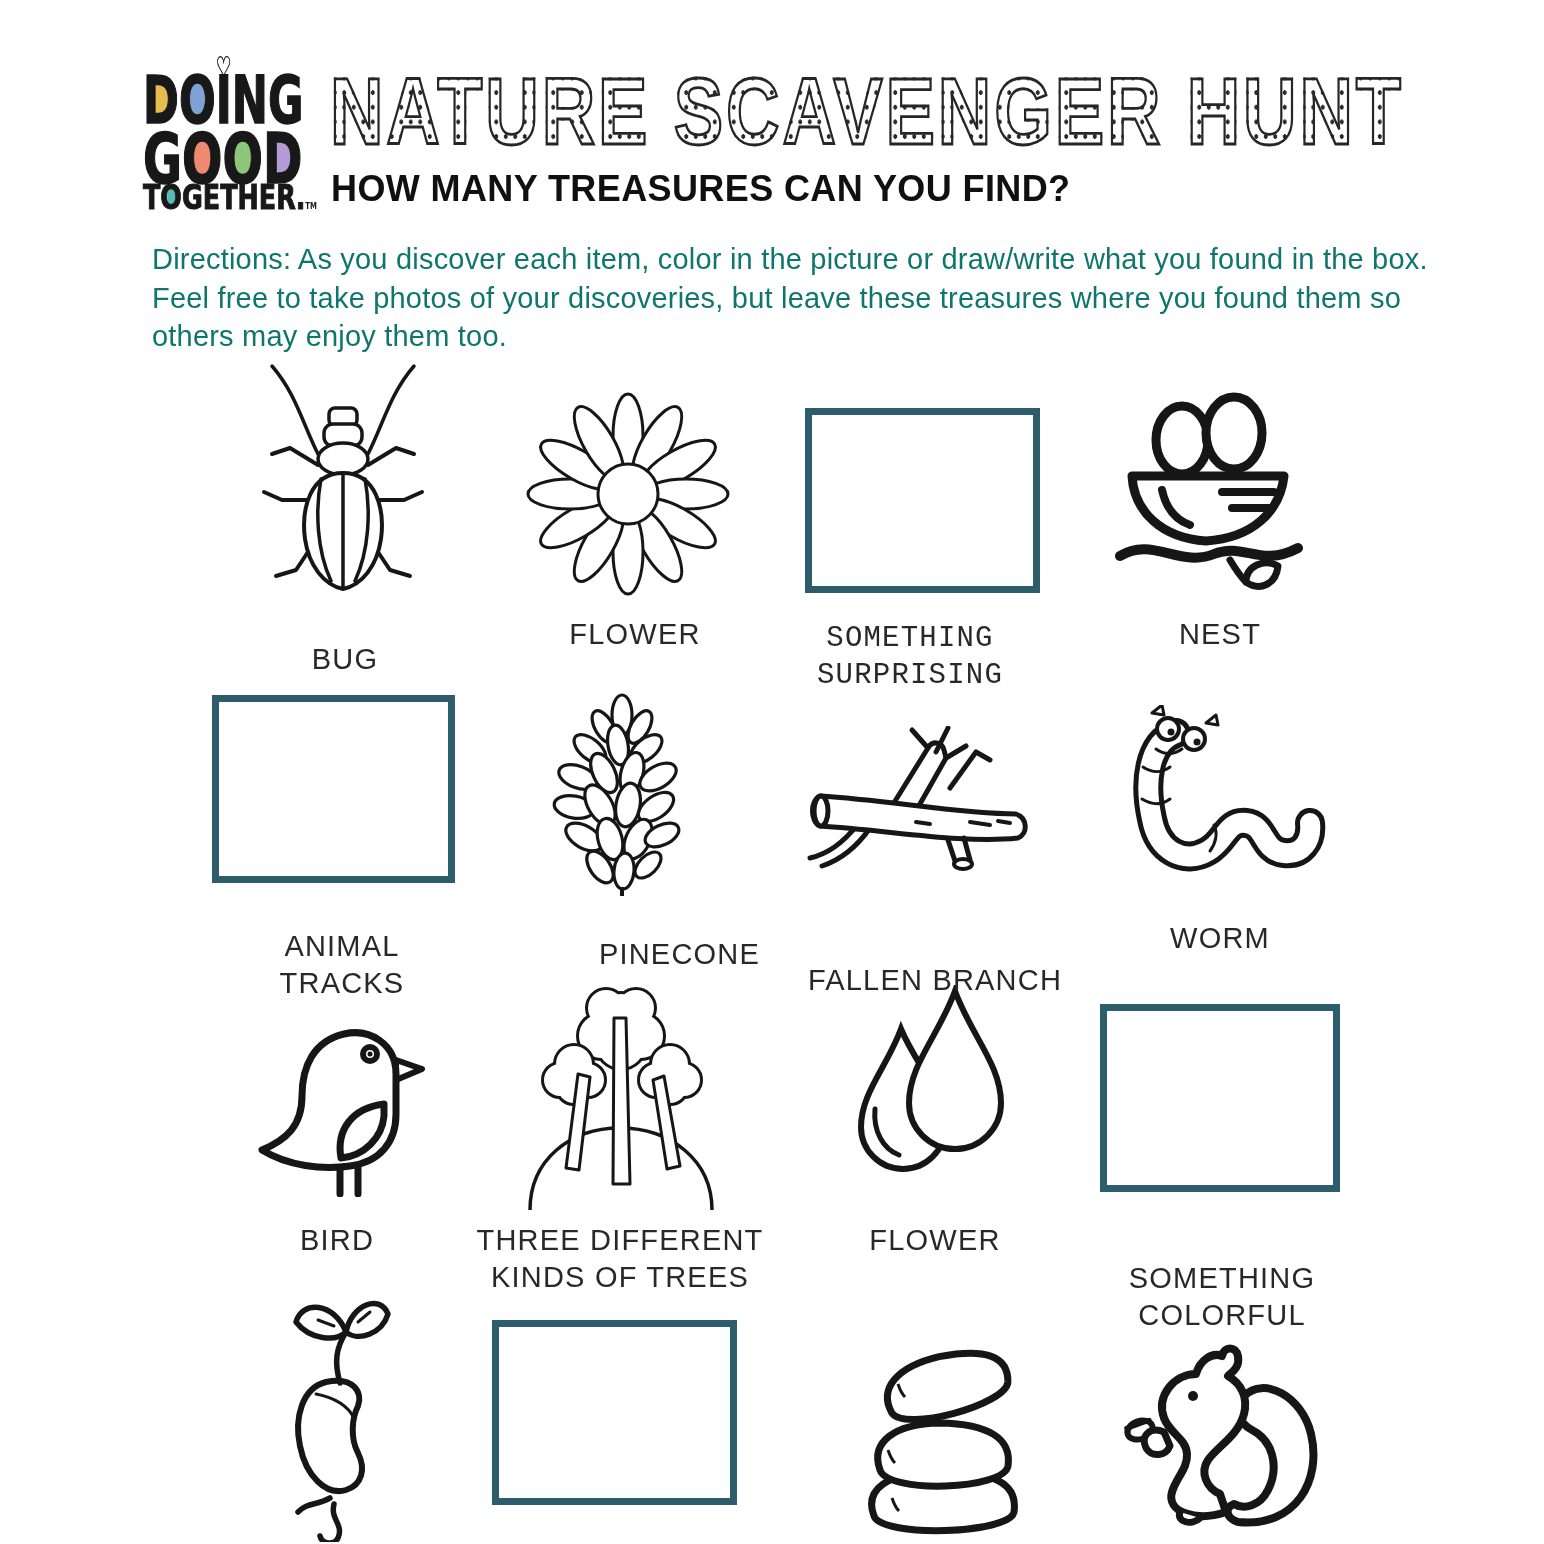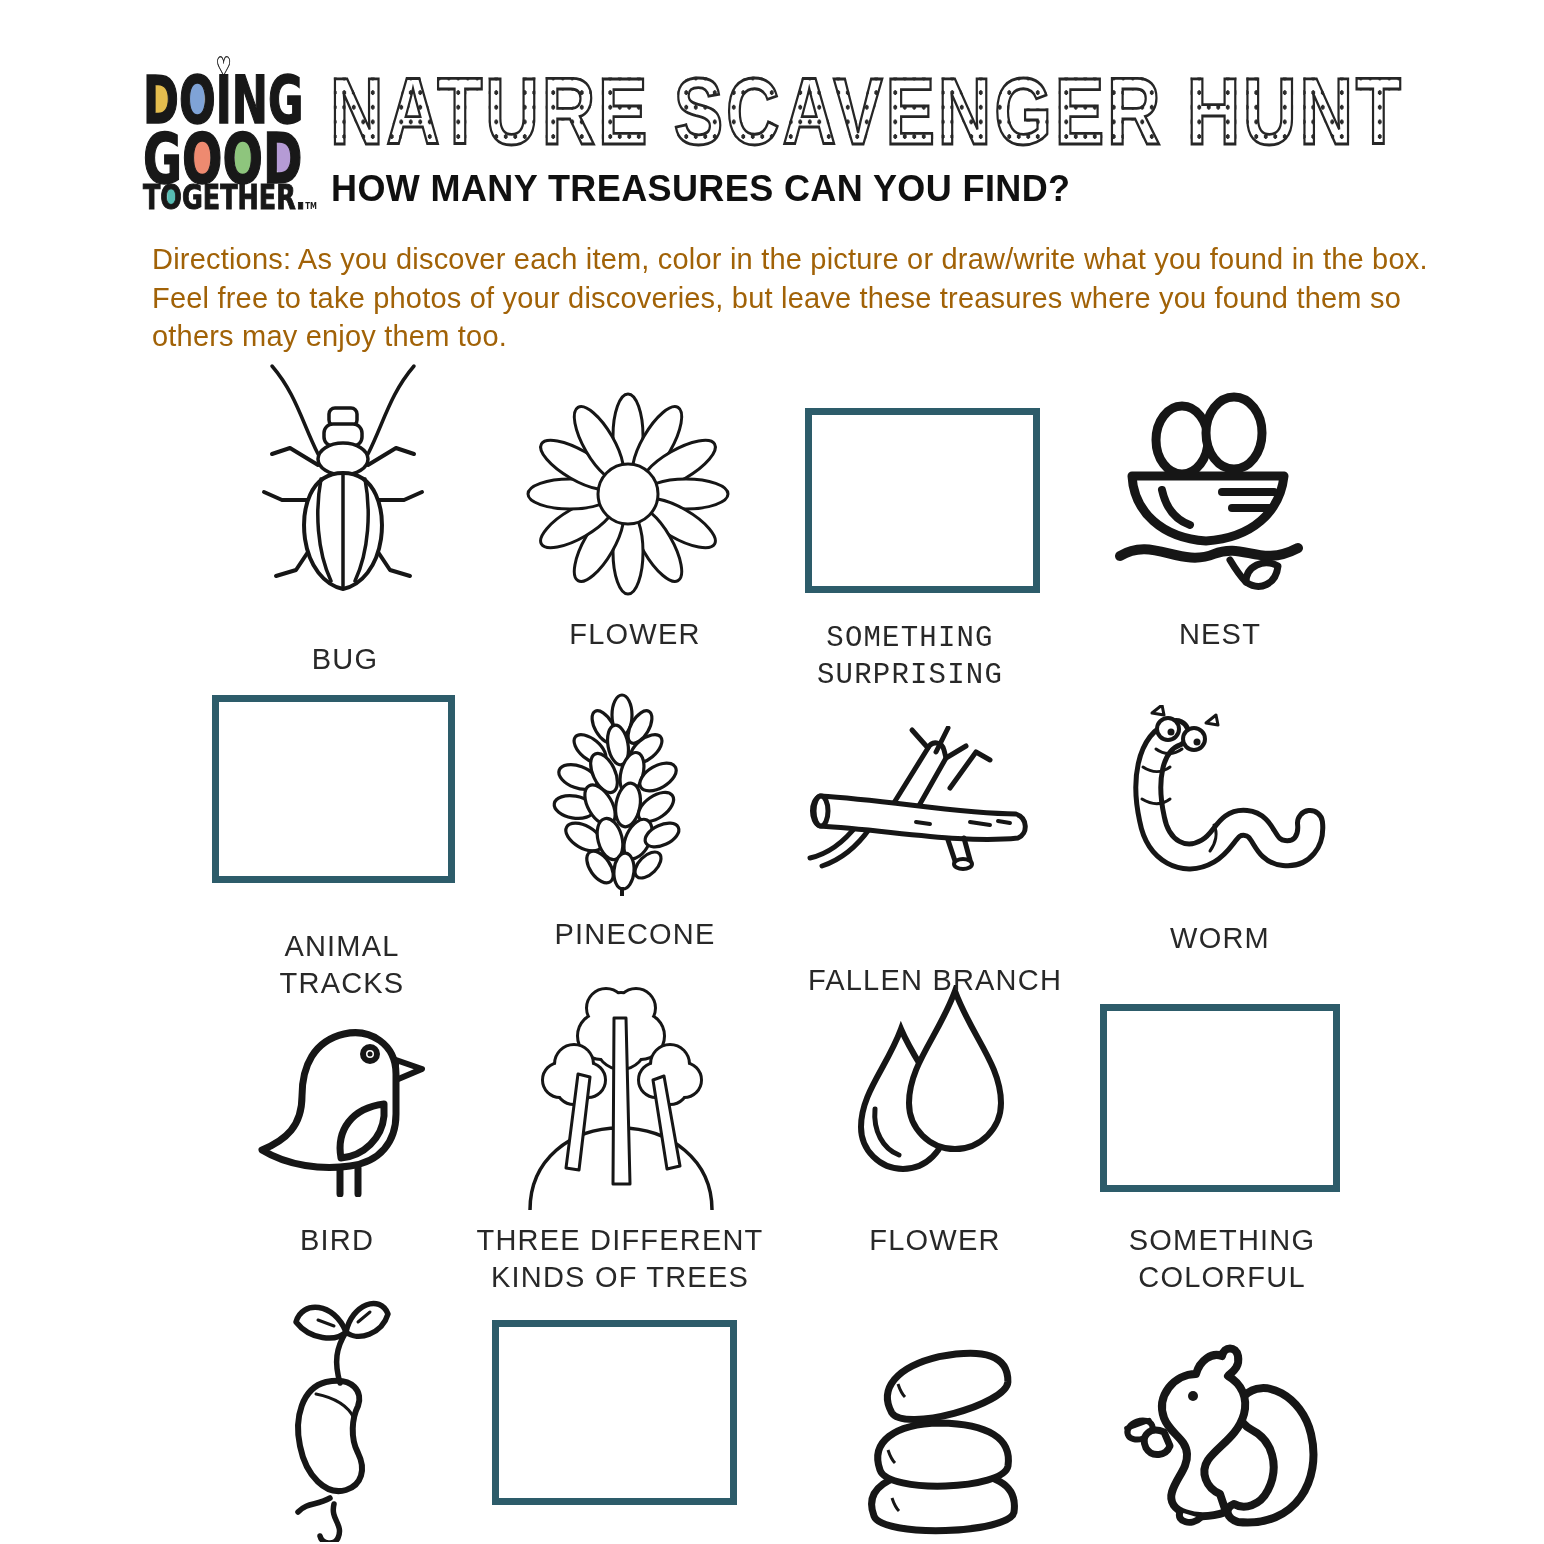--- a/index.html
+++ b/index.html
@@ -29,43 +29,43 @@
   .title-wrap{left:330px;top:56px;width:1020px;height:112px;}
   .title-text{
     display:inline-block;white-space:nowrap;transform:scale(0.95,1.22);transform-origin:left top;
     font-family:"Liberation Sans",sans-serif;font-weight:bold;font-size:78px;letter-spacing:3px;
     color:transparent;-webkit-text-stroke:2.3px #262626;
     background-image:radial-gradient(circle,#2b2b2b 1.7px,rgba(0,0,0,0) 2.1px);
     background-size:10px 12px;-webkit-background-clip:text;background-clip:text;
   }
   .subtitle{left:331px;top:168px;font-size:36px;font-weight:bold;letter-spacing:0.4px;color:#101010;}
   .directions{left:152px;top:240px;width:1300px;font-size:29px;line-height:1.33;
-    letter-spacing:0.2px;color:#a16207;}
+    letter-spacing:0.2px;color:#0f766e;}
 
   
   .draw-box{box-sizing:border-box;border:7px solid #2d5c6a;background:#fff;}
   .box1{left:805px;top:408px;width:235px;height:185px;}
   .box2{left:212px;top:695px;width:243px;height:188px;}
   .box3{left:1100px;top:1004px;width:240px;height:188px;}
   .box4{left:492px;top:1320px;width:245px;height:185px;}
 
   .lbl{position:absolute;text-align:center;font-size:29px;line-height:37px;
     letter-spacing:1.2px;color:#282828;font-family:"Liberation Sans",sans-serif;}
   .L0{left:245px;top:616px;width:200px;margin-top:25px;}
   .L1{left:510px;top:616px;width:250px;}
   .L2{left:790px;top:620px;width:240px;font-family:Liberation Mono, monospace;}
   .L3{left:1120px;top:616px;width:200px;}
   .L4{left:222px;top:920px;width:240px;margin-top:8px;}
-  .L5{left:510px;top:916px;width:250px;}
+  .L5{left:510px;top:936px;width:250px;text-align:right;}
   .L6{left:790px;top:962px;width:290px;}
   .L7{left:1120px;top:920px;width:200px;}
   .L8{left:237px;top:1222px;width:200px;}
   .L9{left:472px;top:1222px;width:296px;}
   .L10{left:835px;top:1222px;width:200px;}
-  .L11{left:1102px;top:1222px;width:240px;}
+  .L11{left:1102px;top:1260px;width:240px;}
 
   .I0{left:258px;top:362px;}  .I1{left:515px;top:388px;}
   .I3{left:1112px;top:390px;} .I5{left:540px;top:693px;}
   .I6{left:800px;top:726px;}  .I7{left:1090px;top:705px;}
   .I8{left:248px;top:1012px;} .I9{left:518px;top:978px;}
   .I10{left:845px;top:985px;} .I12{left:278px;top:1290px;}
   .I14{left:852px;top:1320px;}.I15{left:1092px;top:1316px;}
 
   svg{display:block;}
 </style>

